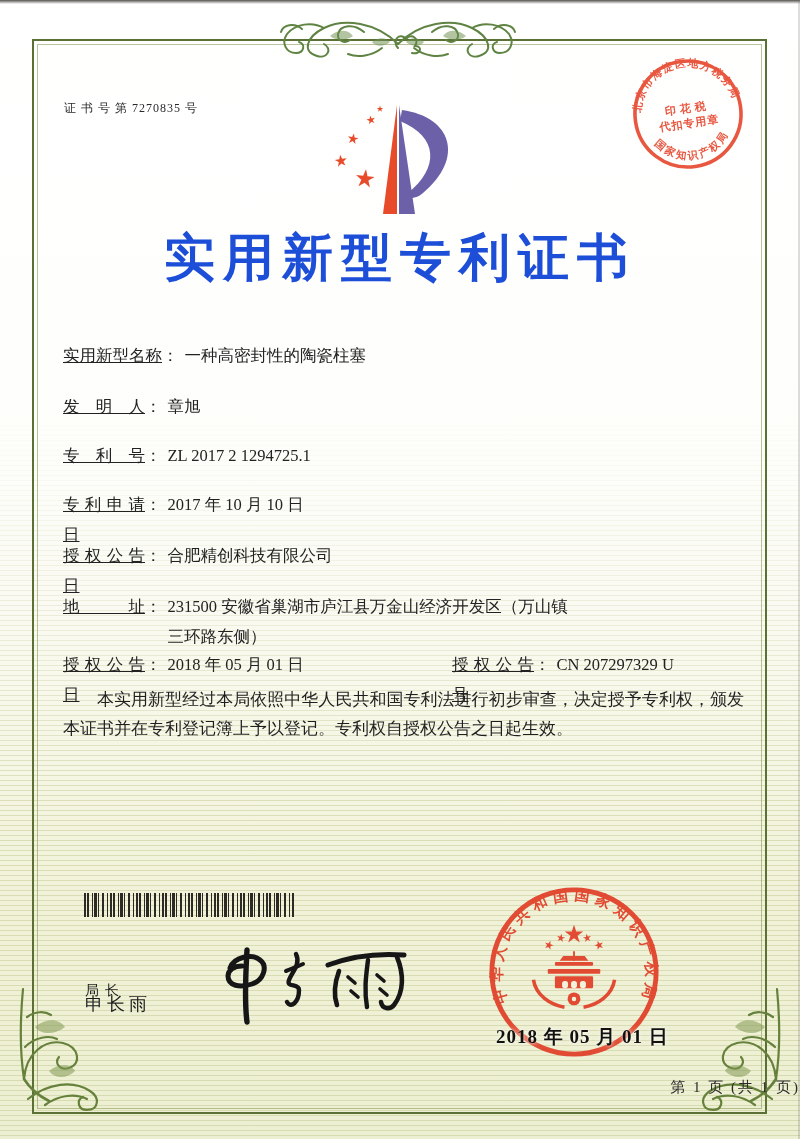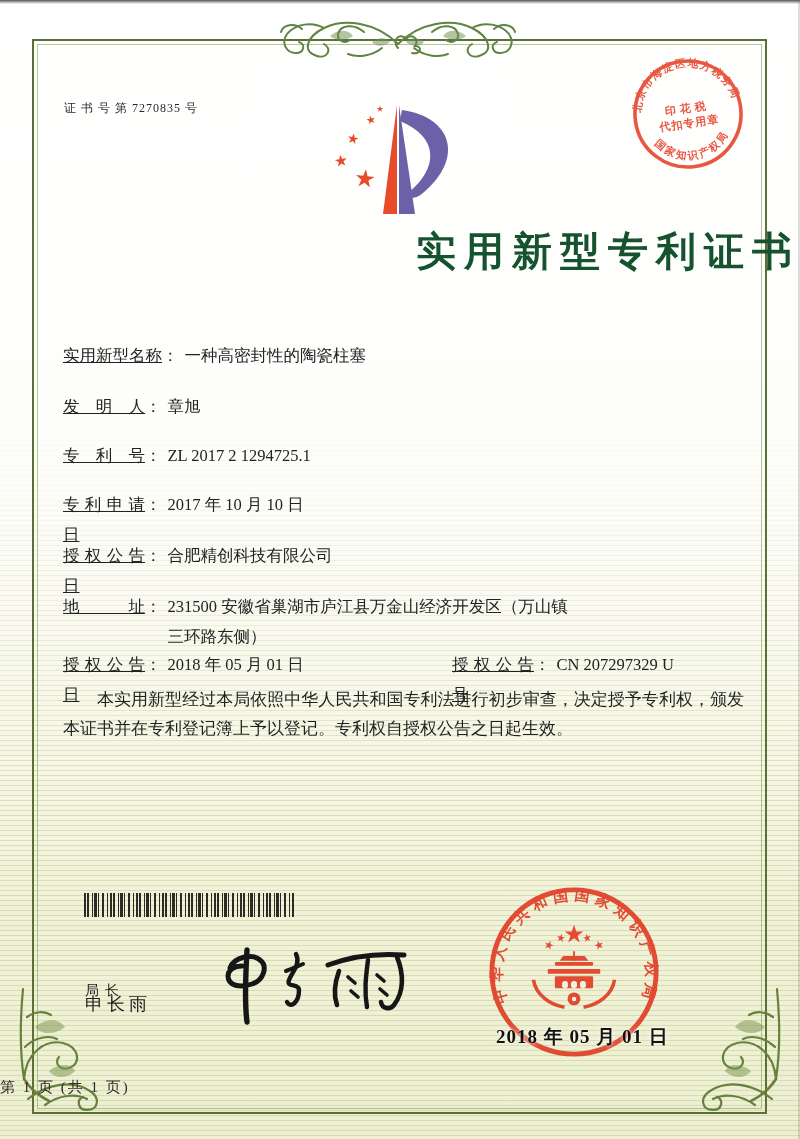--- a/index.html
+++ b/index.html
@@ -25,22 +25,22 @@
     border:2px solid #5a7034;}
   .frame-in{position:absolute;inset:3px;border:1px solid #84955290;}
 
   .orn-top{position:absolute;left:272px;top:12px;width:252px;height:54px;}
   .corner{position:absolute;width:118px;height:128px;top:987px;}
   .corner.left{left:15px;}
   .corner.right{left:667px;transform:scaleX(-1);}
 
   .cert-no{position:absolute;left:64px;top:100px;font-size:12px;letter-spacing:1px;color:#2a2a2a;}
   .logo{position:absolute;left:318px;top:100px;width:164px;height:118px;}
-  .doc-title{position:absolute;left:0;top:224px;width:100%;text-align:right;
-    font-size:40px;font-weight:bold;letter-spacing:8px;color:#14532d;}
+  .doc-title{position:absolute;left:0;top:224px;width:100%;text-align:center;
+    font-size:51px;font-weight:bold;letter-spacing:8px;color:#1d4ed8;}
 
   .frow{position:absolute;left:63px;right:50px;font-size:16.5px;line-height:30px;color:#222;}
   .flabel{display:inline-block;width:82px;text-align:justify;text-align-last:justify;vertical-align:top;text-decoration:underline;}
   .flabel.wide{width:auto;text-align:left;text-align-last:auto;}
   .fcolon{display:inline-block;margin-right:6px;}
   .fval{display:inline-block;vertical-align:top;}
   .fval.addr{max-width:414px;}
   .pair-left{display:inline-block;width:389px;}
 
   .paras{position:absolute;left:63px;right:56px;top:686px;font-size:17px;line-height:28.5px;
@@ -56,21 +56,21 @@
 
   .sig-title{position:absolute;left:85px;top:942px;font-size:14px;letter-spacing:6px;margin-top:40px;}
   .sig-name{position:absolute;left:85px;top:992px;font-size:18px;letter-spacing:4px;}
   .sig-svg{position:absolute;left:200px;top:924px;width:255px;height:115px;}
 
   .stamp-office{position:absolute;left:486px;top:884px;width:176px;height:176px;opacity:.93;}
   .stamp-date{position:absolute;left:496px;top:1024px;font-size:19px;font-weight:bold;color:#111;
     letter-spacing:1px;text-shadow:0 0 3px rgba(250,248,238,.9),0 0 6px rgba(250,248,238,.8);}
   .stamp-tax{position:absolute;left:628px;top:54px;width:120px;height:120px;transform:rotate(-8deg);opacity:.9;}
 
-  .footer{position:absolute;left:0;top:1078px;width:100%;text-align:left;font-size:15px;
+  .footer{position:absolute;left:0;top:1078px;width:100%;text-align:right;font-size:15px;
     letter-spacing:2px;color:#2b2b2b;}
 
   svg text{font-family:"Liberation Serif","DejaVu Serif",serif;}
   .hiddefs{position:absolute;width:0;height:0;overflow:hidden;}
 </style>
 </head>
 <body>
 
 <svg class="hiddefs" aria-hidden="true">
   <defs>

